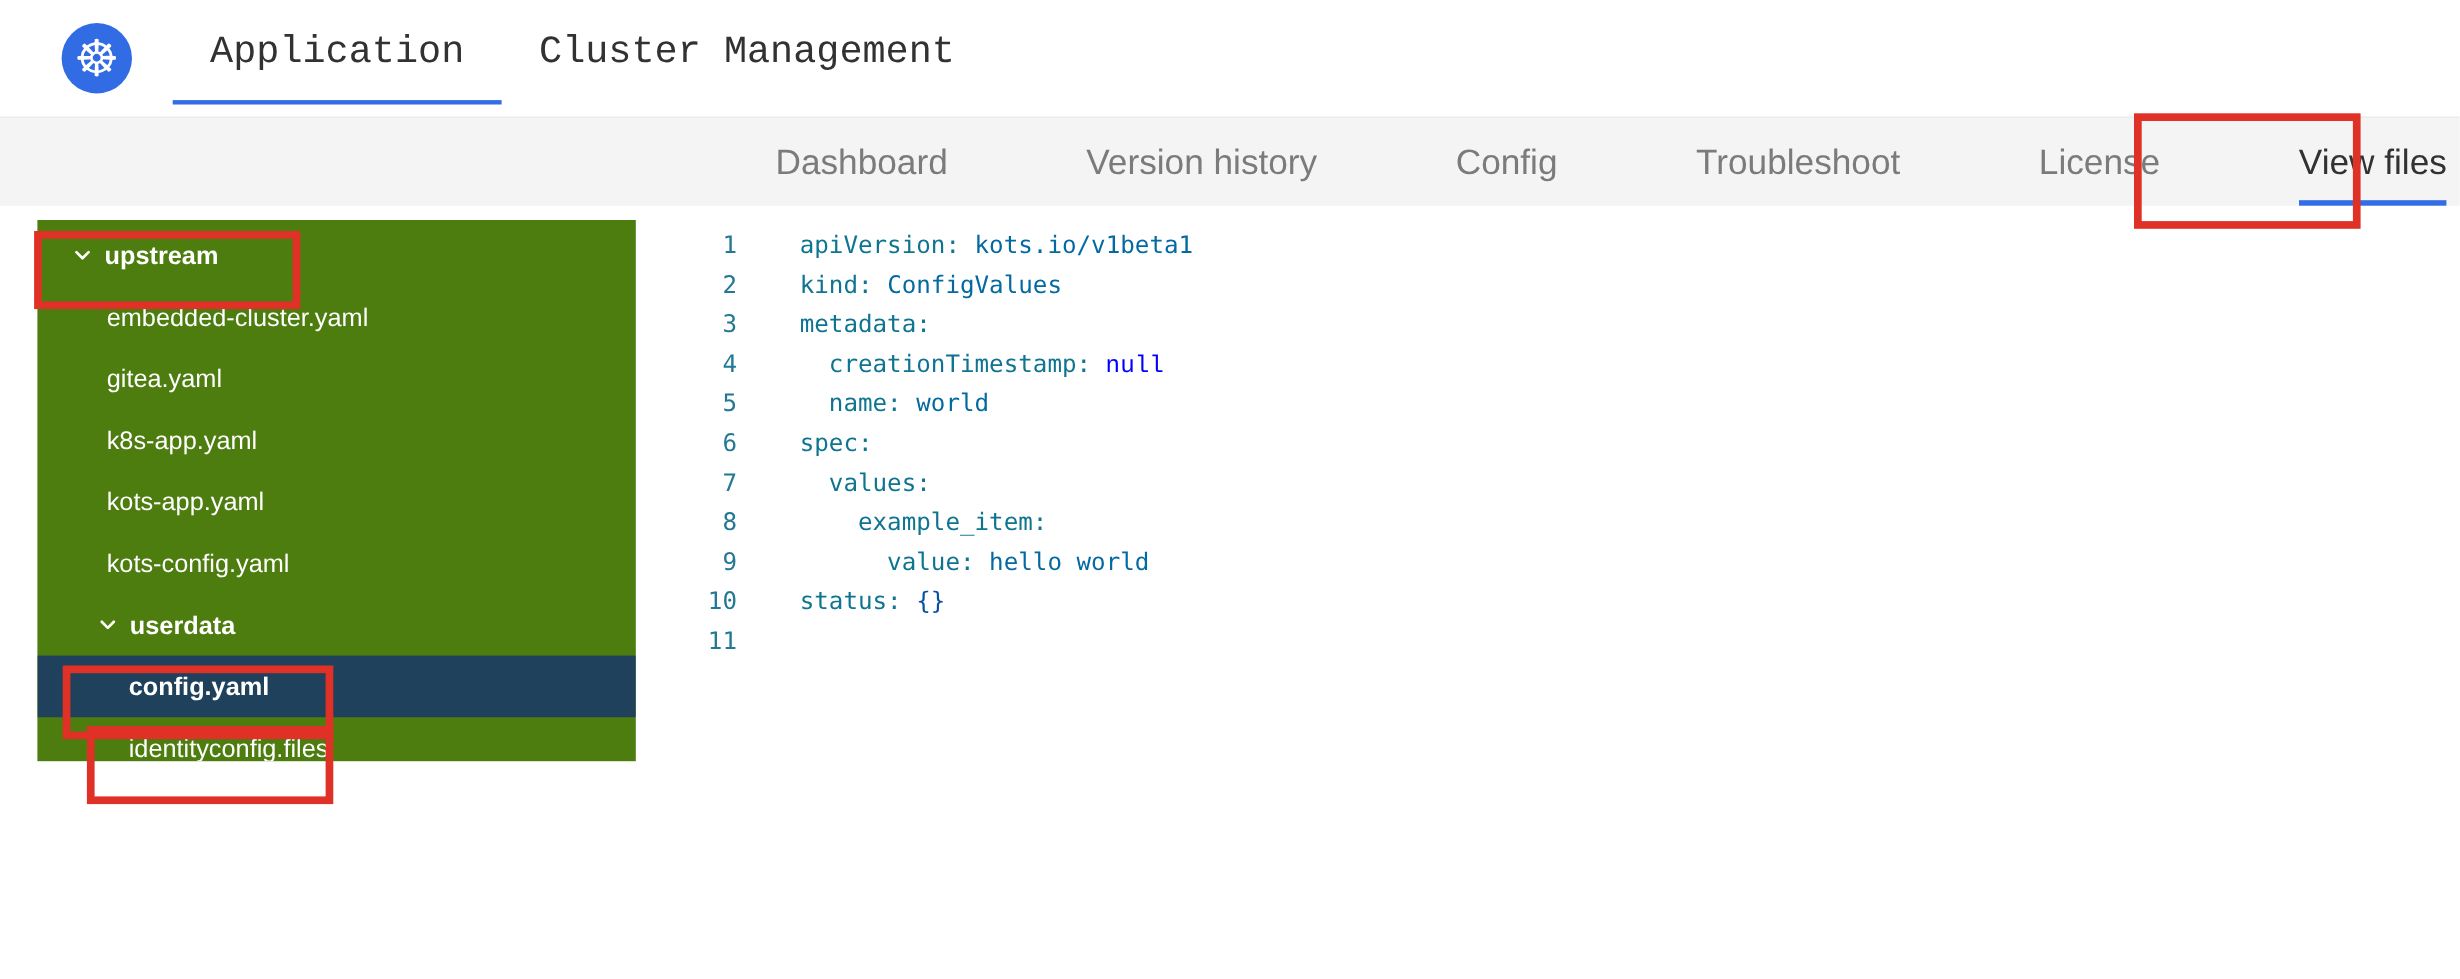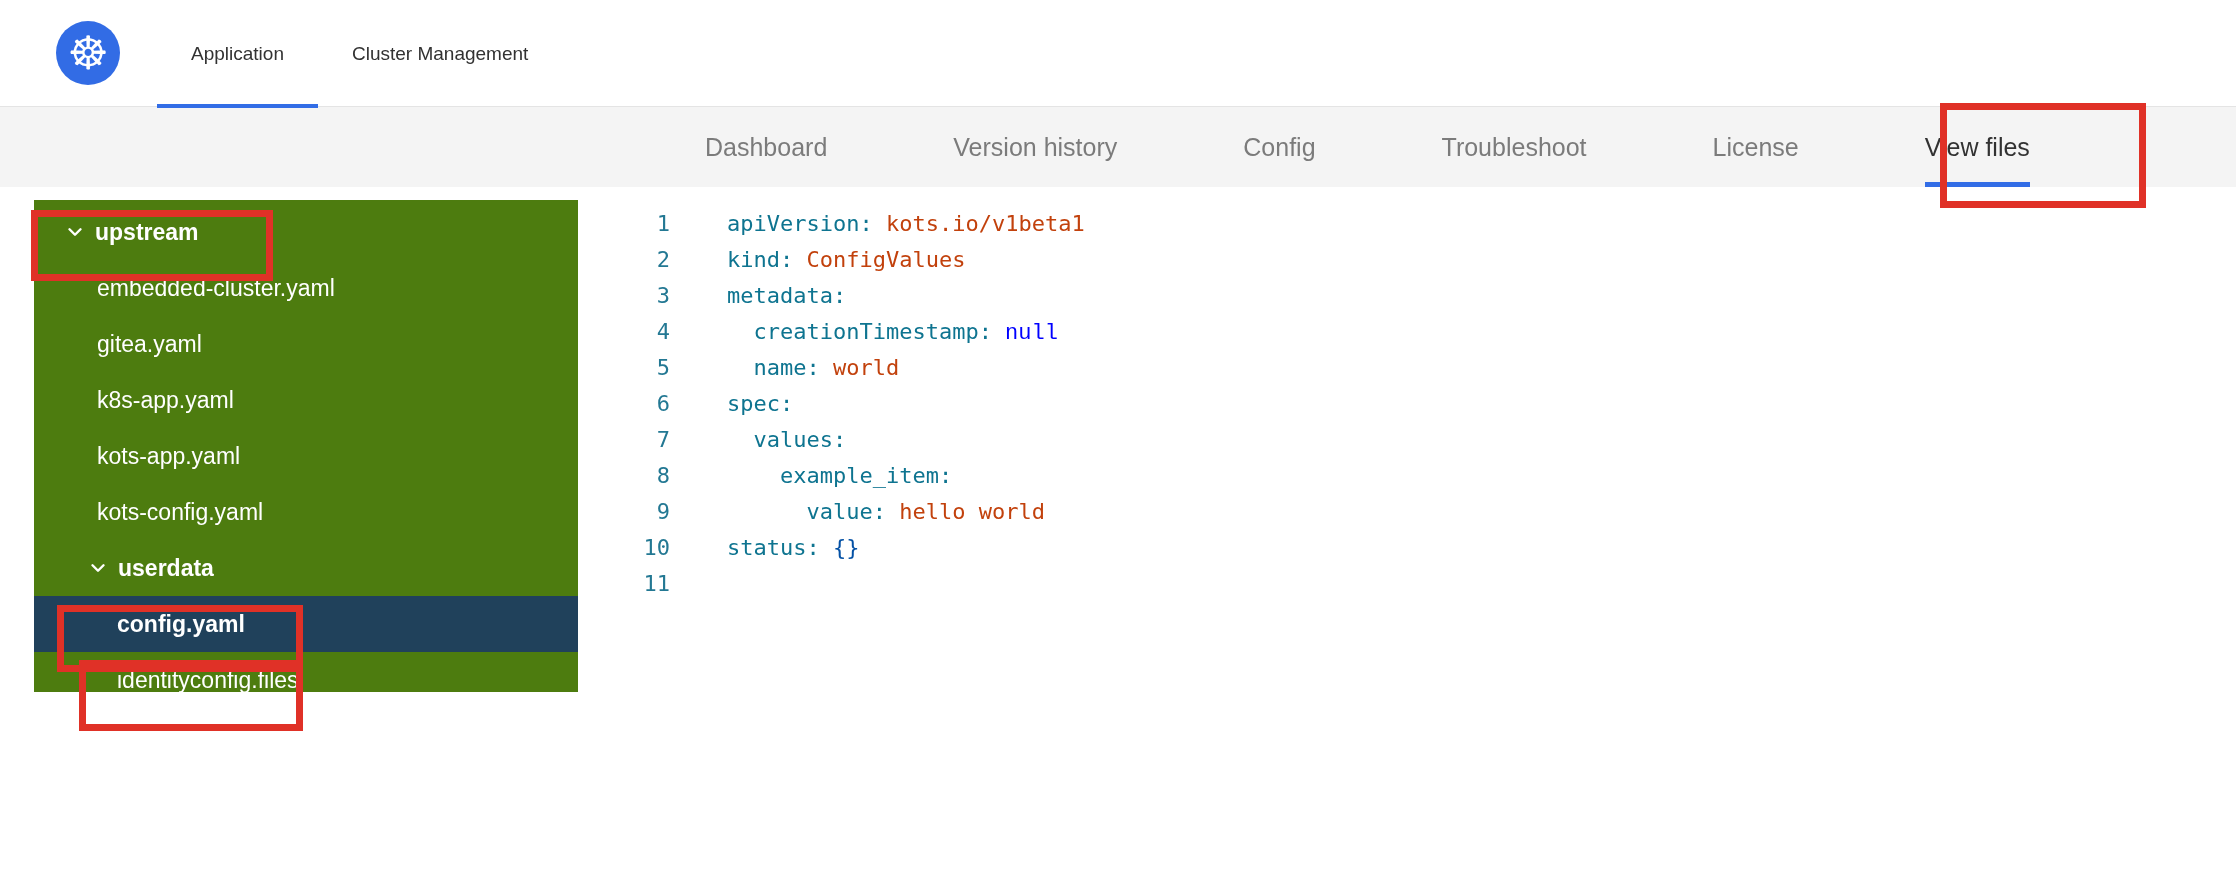--- a/index.html
+++ b/index.html
@@ -8,31 +8,31 @@
 
   
   .topbar { position:absolute; left:0; top:0; width:2236px; height:107px;
             background:#ffffff; border-bottom:1px solid #e4e4e4; z-index:2; }
   .logo { position:absolute; left:56px; top:21px; width:64px; height:64px;
           border-radius:50%; background:#326ce5; display:flex;
           align-items:center; justify-content:center; }
   .helm { color:#ffffff; font-size:46px; line-height:1;
           font-family:"DejaVu Sans", sans-serif; }
   .top-tabs { position:absolute; left:157px; top:0; height:107px; display:flex; }
-  .top-tab { position:relative; height:107px; display:flex; align-items:center;
-             padding:0 34px; font-size:19px; color:#323232; cursor:pointer; }
+  .top-tab { position:relative; height:94px; display:flex; align-items:center;
+             padding:0 34px; font-size:35px; color:#323232; cursor:pointer;font-family:Liberation Mono, monospace; }
   .top-tab.active::after { content:""; position:absolute; left:0; right:0;
              bottom:-1px; height:4px; background:#326de6; }
 
   
   .subnav { position:absolute; left:0; top:107px; width:2236px; height:80px;
             background:#f4f4f4; z-index:1; }
   .sub-tabs { position:absolute; left:705px; top:0; height:80px;
               display:flex; gap:126px; }
-  .sub-tab { display:flex; align-items:center; font-size:25px; color:#7b7b7b;
+  .sub-tab { display:flex; align-items:center; font-size:32px; color:#7b7b7b;
              cursor:pointer; }
   .sub-tab.active { color:#323232; border-bottom:5px solid #326de6; padding-top:5px; }
 
   
   .sidebar { position:absolute; left:34px; top:200px; width:544px; height:492px;
              background:#4d7c0f; padding-top:4px; overflow:hidden; z-index:1; }
   .tree-item { height:56px; display:flex; align-items:center; font-size:23px;
                color:#ffffff; cursor:pointer; }
   .tree-item .chevron { display:flex; width:24px; margin-right:7px; flex:none; }
   .tree-item.folder .label { font-weight:bold; }
@@ -45,21 +45,21 @@
 
   
   .editor { position:absolute; left:578px; top:187px; width:1658px; height:703px;
             background:#ffffff; padding-top:19px;
             font-family:"DejaVu Sans Mono","Liberation Mono",monospace;
             font-size:22px; }
   .code-line { display:flex; height:36px; line-height:36px; white-space:pre; }
   .ln { width:92px; text-align:right; color:#237893; flex:none; }
   .lc { padding-left:57px; color:#333333; }
   .tok-key     { color:#0e7490; }
-  .tok-string  { color:#c2410c; }
+  .tok-string  { color:#0369a1; }
   .tok-keyword { color:#0000ff;font-family:Liberation Mono, monospace; }
   .tok-punct   { color:#0451a5; }
 
   
   .anno { position:absolute; border:7px solid #e03127; z-index:30;
           pointer-events:none; background:transparent; }
   .anno-viewfiles { left:1940px; top:103px;  width:206px; height:105px; }
   .anno-upstream  { left:31px;   top:210px;  width:242px; height:71px; }
   .anno-userdata  { left:57px;   top:605px;  width:246px; height:67px; }
   .anno-config    { left:79px;   top:660px;  width:224px; height:71px; }

